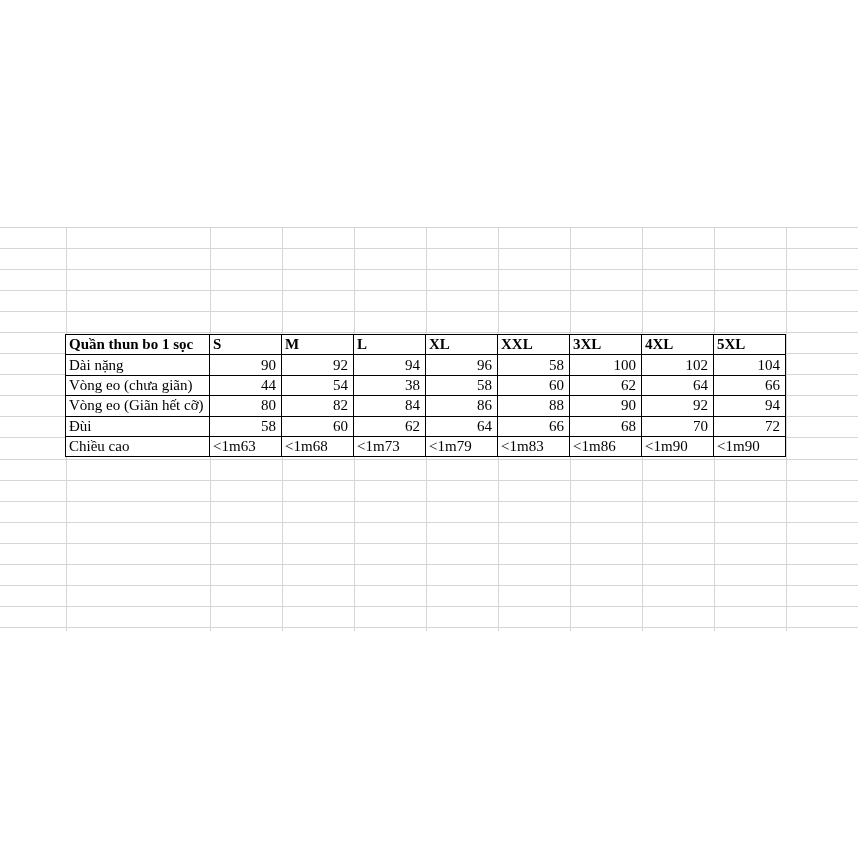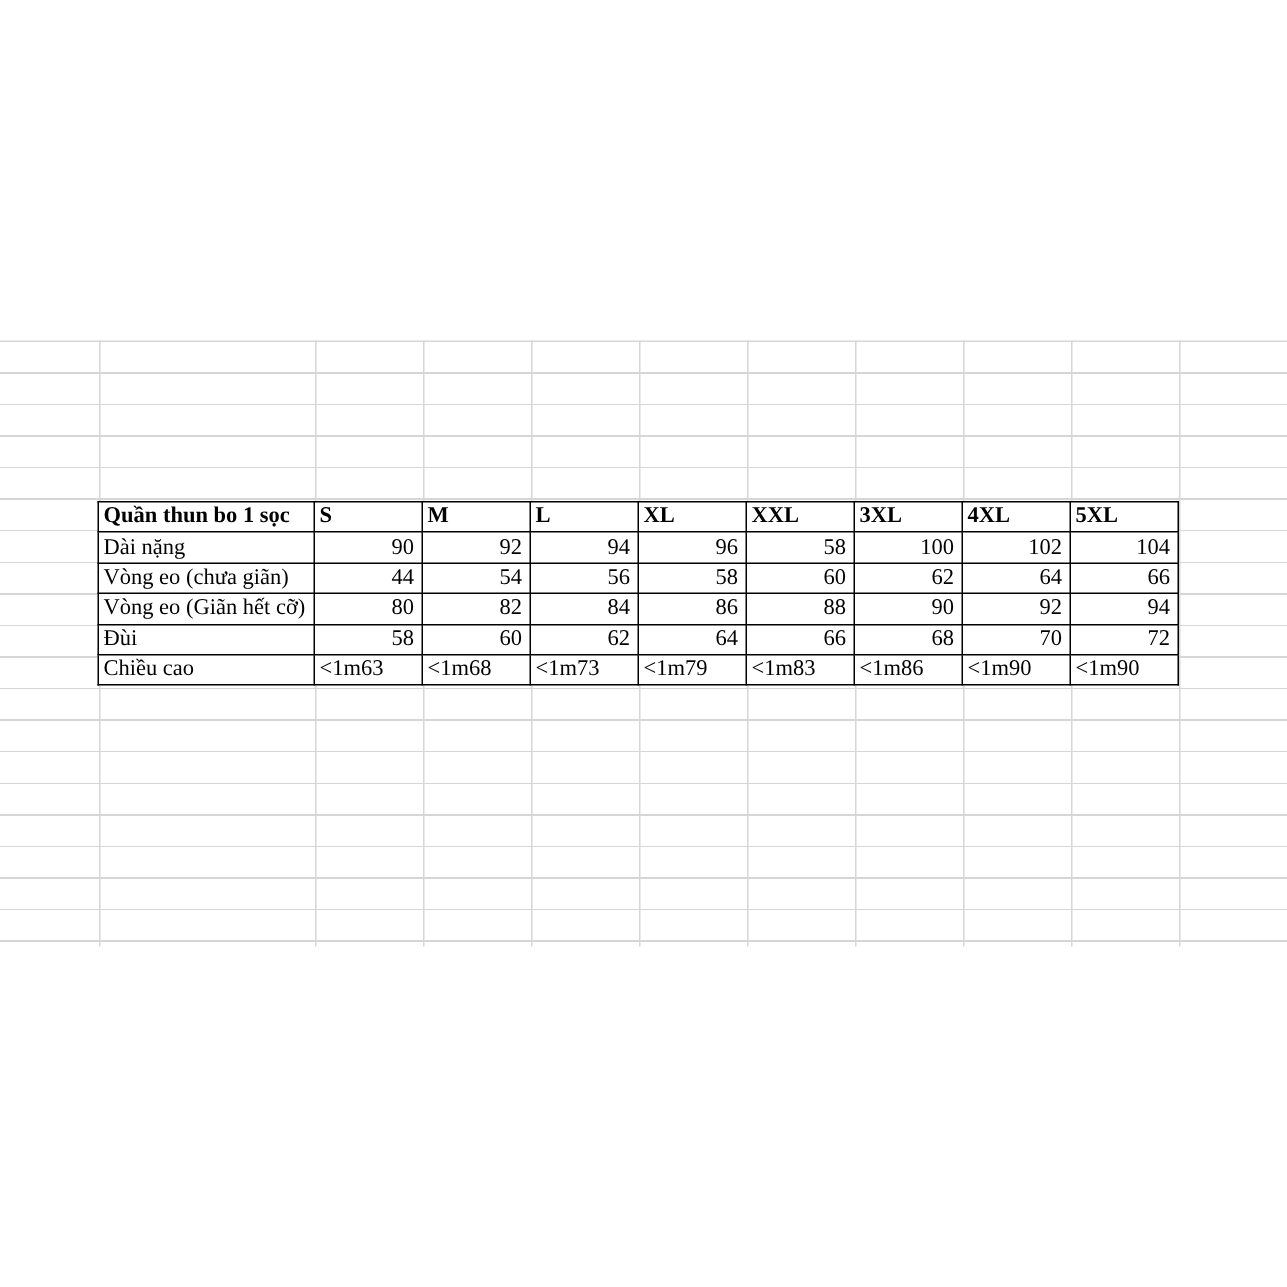--- a/index.html
+++ b/index.html
@@ -103,21 +103,21 @@
           <td class="num">96</td>
           <td class="num">58</td>
           <td class="num">100</td>
           <td class="num">102</td>
           <td class="num">104</td>
         </tr>
         <tr>
           <td class="txt">Vòng eo (chưa giãn)</td>
           <td class="num">44</td>
           <td class="num">54</td>
-          <td class="num">56</td>
+          <td class="num">38</td>
           <td class="num">58</td>
           <td class="num">60</td>
           <td class="num">62</td>
           <td class="num">64</td>
           <td class="num">66</td>
         </tr>
         <tr>
           <td class="txt">Vòng eo (Giãn hết cỡ)</td>
           <td class="num">80</td>
           <td class="num">82</td>

